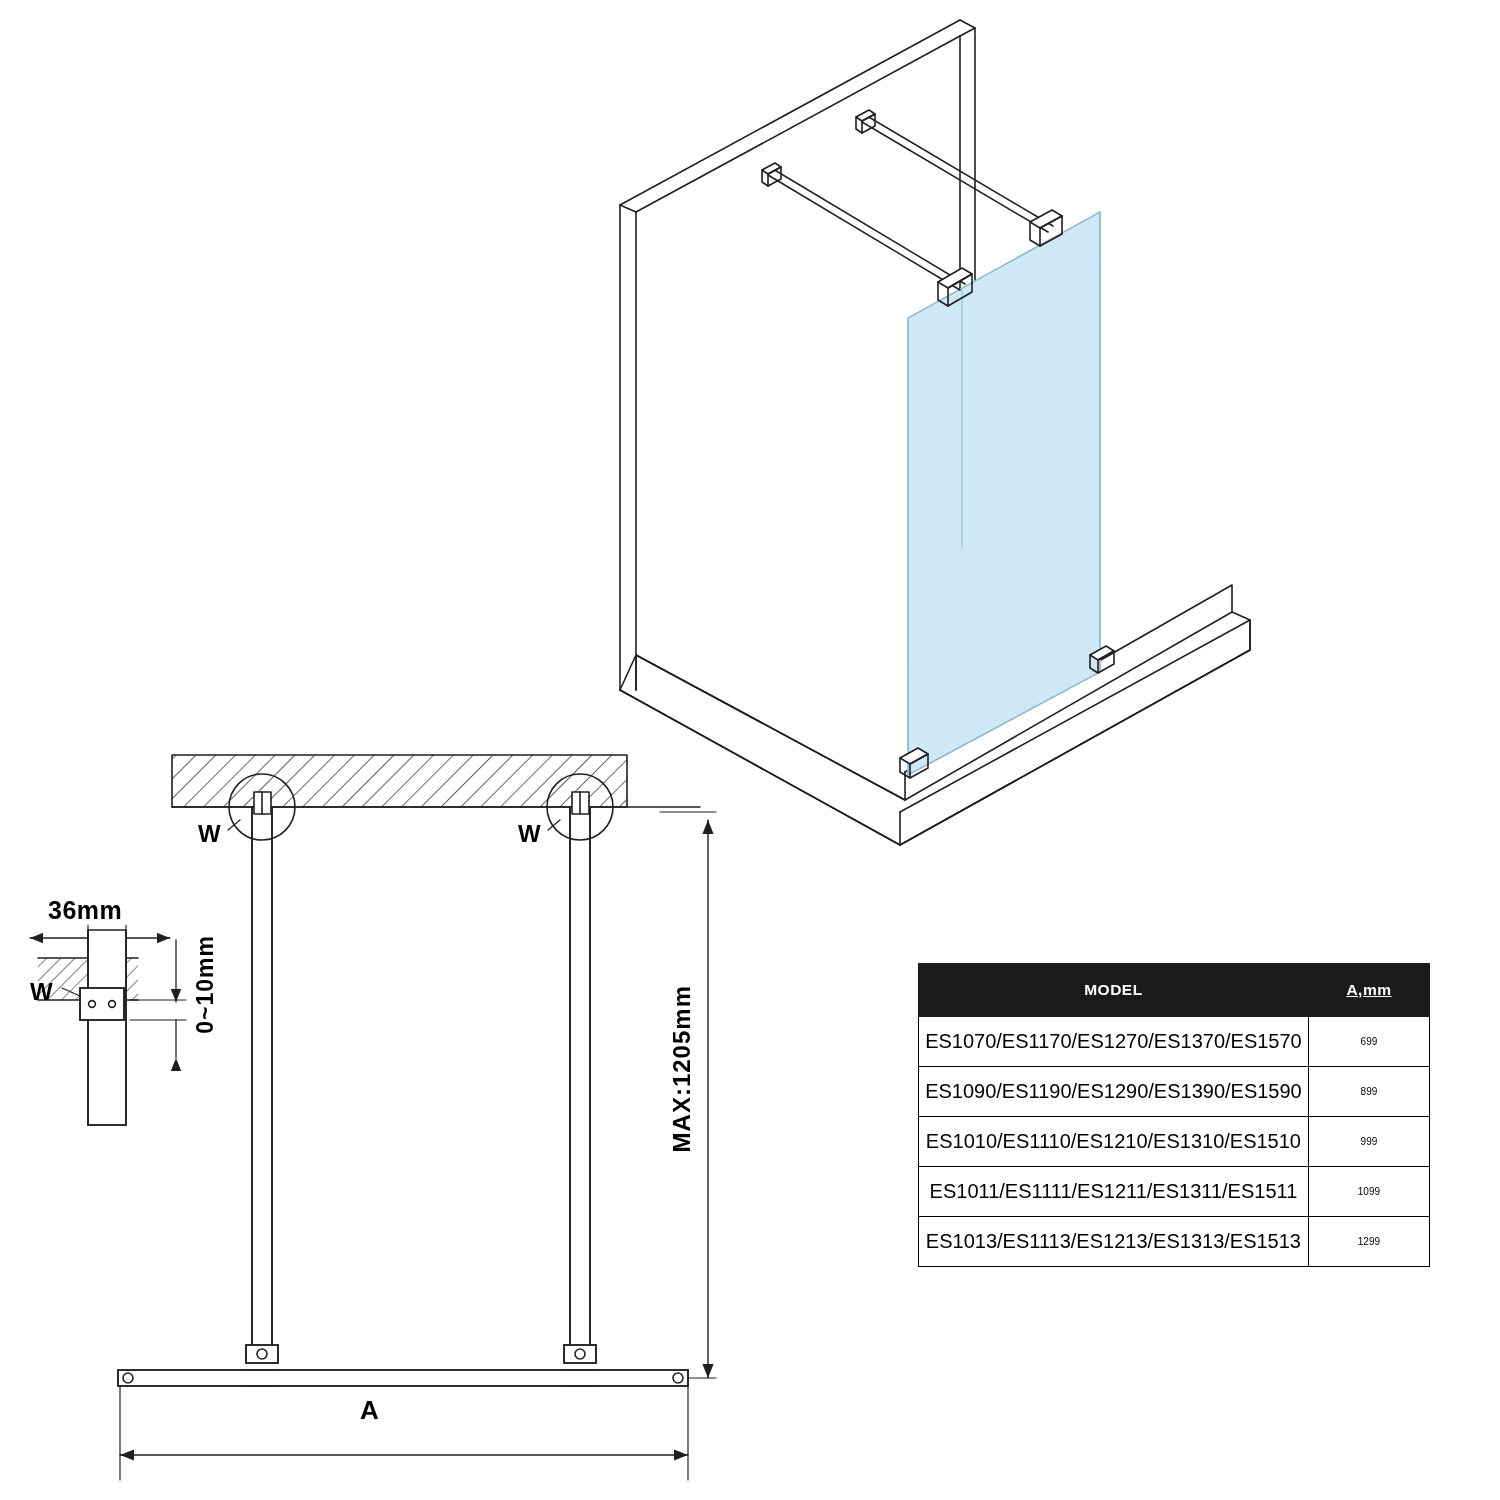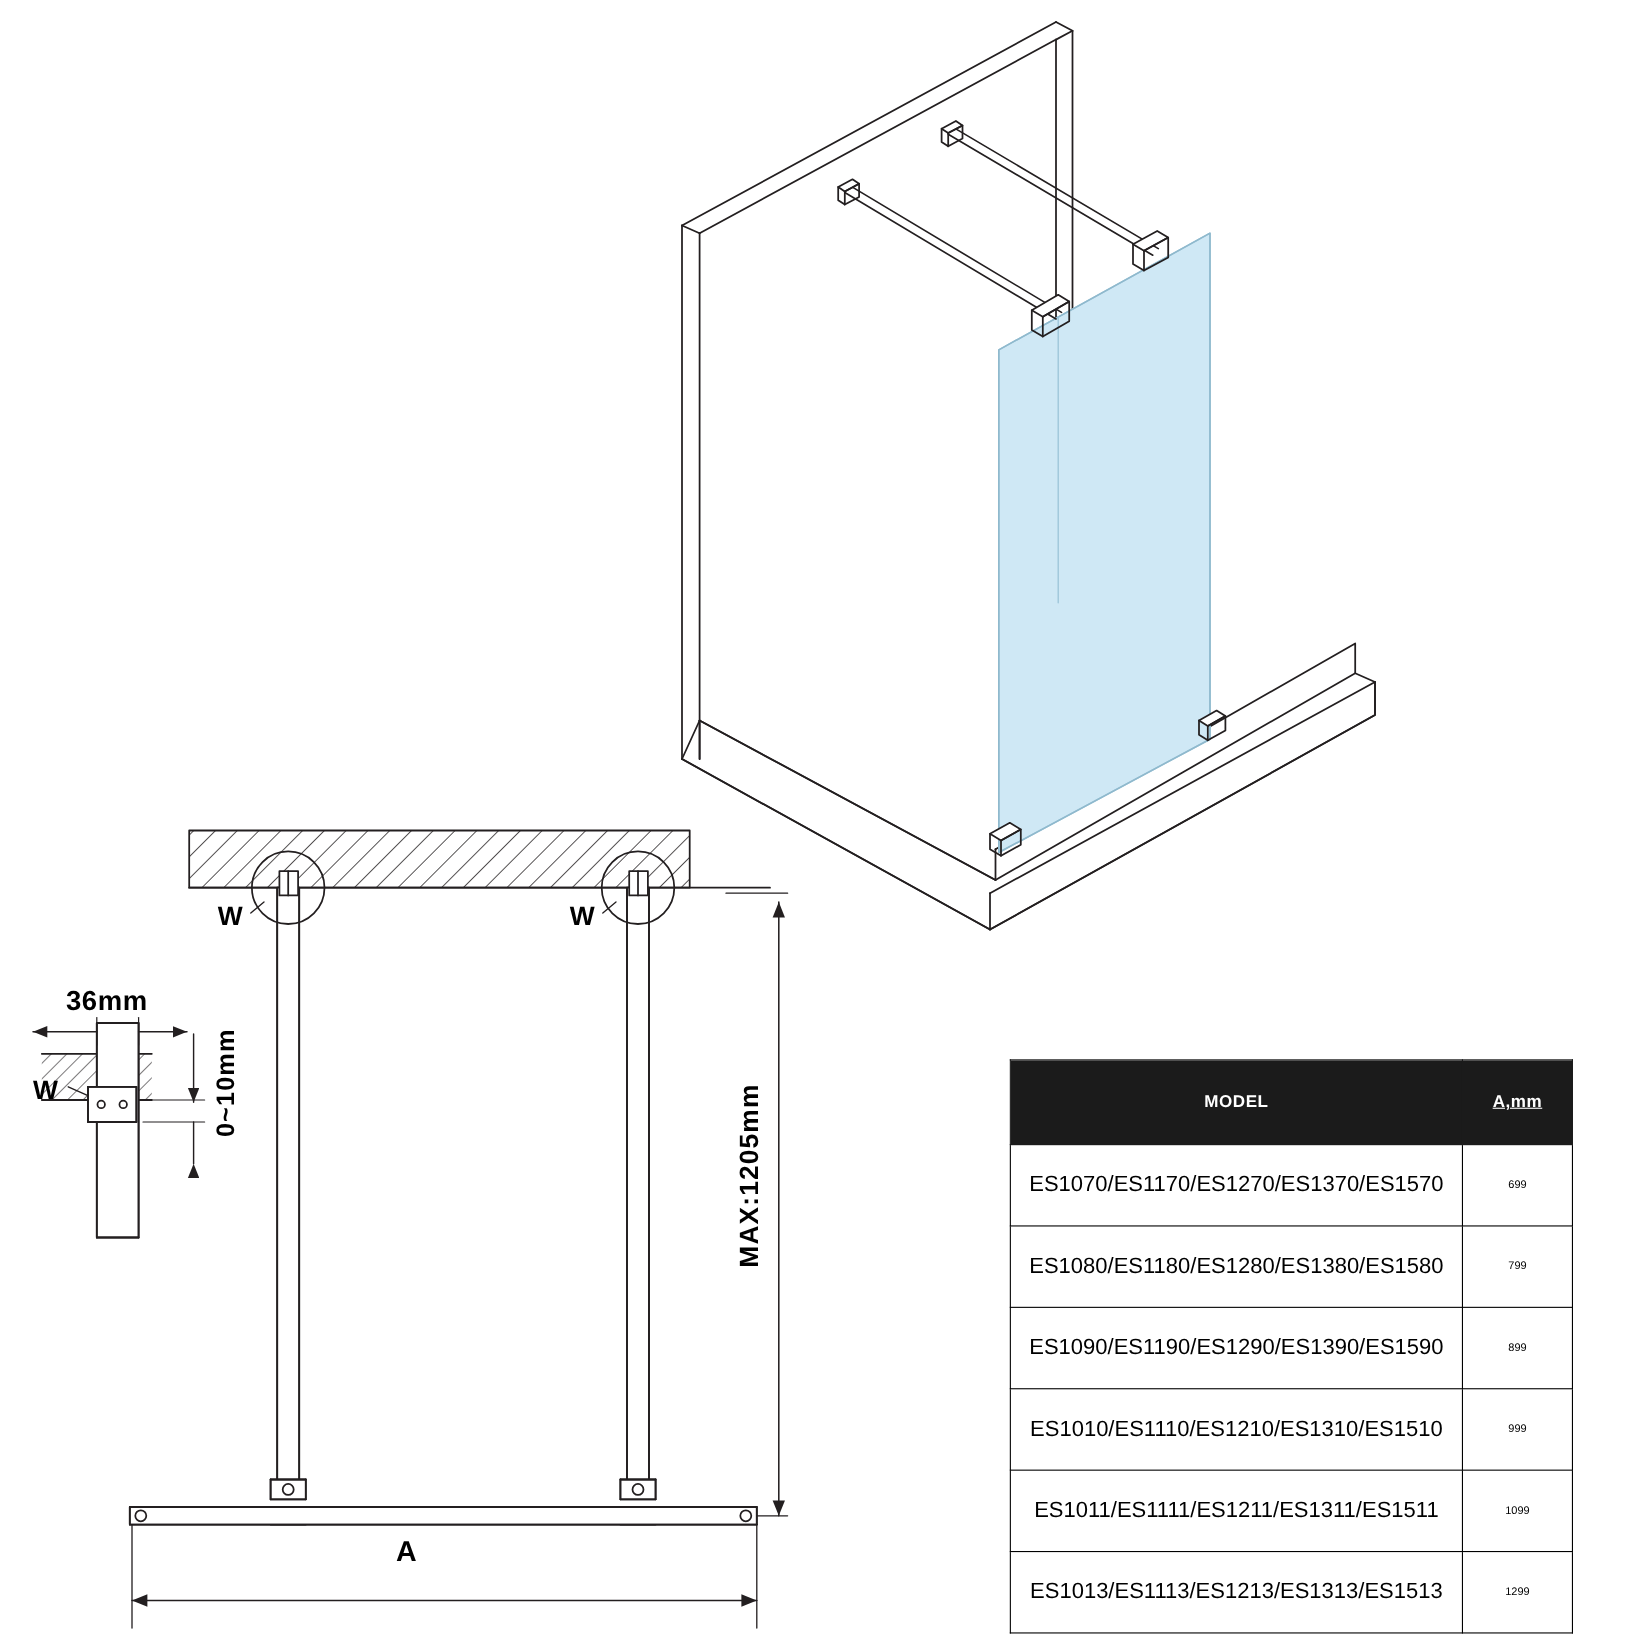--- a/index.html
+++ b/index.html
@@ -12,21 +12,21 @@
   
   .spec-table{
     position:absolute;
     left:918px;top:963px;
     width:512px;
     border-collapse:collapse;
     font-size:15px;
   }
   .spec-table th, .spec-table td{
     border:1px solid #000;
-    padding:16px;
+    padding:4px;
     height:41px;
     text-align:center;
     vertical-align:middle;
     font-weight:normal;
   }
   .spec-table thead th{
     background:#1b1b1b;
     color:#fff;
     font-weight:bold;
     letter-spacing:.5px;
@@ -34,21 +34,21 @@
     height:44px;
     border:1px solid #1b1b1b;
   }
   .spec-table td.model{width:382px;font-size:20px;}
   .spec-table td.val{width:130px;font-size:10px;}
   .spec-table thead th.col-model{width:382px;}
   .spec-table thead th.col-val{width:130px;text-decoration:underline;}
 
   
   .lbl{position:absolute;font-weight:bold;}
-  .lbl-36{left:60px;top:896px;font-size:25px;letter-spacing:.5px;}
+  .lbl-36{left:48px;top:896px;font-size:25px;letter-spacing:.5px;}
   .lbl-010{left:192px;top:935px;font-size:23px;writing-mode:vertical-rl;transform:rotate(180deg);letter-spacing:1px;}
   .lbl-w-left{left:30px;top:978px;font-size:24px;}
   .lbl-w-1{left:198px;top:820px;font-size:24px;}
   .lbl-w-2{left:518px;top:820px;font-size:24px;}
   .lbl-max{left:668px;top:985px;font-size:24px;writing-mode:vertical-rl;transform:rotate(180deg);letter-spacing:1px;}
   .lbl-a{left:360px;top:1395px;font-size:26px;}
 </style>
 </head>
 <body>
 
@@ -236,24 +236,20 @@
         <th class="col-model">MODEL</th>
         <th class="col-val">A,mm</th>
       </tr>
     </thead>
     <tbody>
       <tr>
         <td class="model">ES1070/ES1170/ES1270/ES1370/ES1570</td>
         <td class="val">699</td>
       </tr>
       <tr>
-        <td class="model">ES1080/ES1180/ES1280/ES1380/ES1580</td>
-        <td class="val">799</td>
-      </tr>
-      <tr>
         <td class="model">ES1090/ES1190/ES1290/ES1390/ES1590</td>
         <td class="val">899</td>
       </tr>
       <tr>
         <td class="model">ES1010/ES1110/ES1210/ES1310/ES1510</td>
         <td class="val">999</td>
       </tr>
       <tr>
         <td class="model">ES1011/ES1111/ES1211/ES1311/ES1511</td>
         <td class="val">1099</td>

